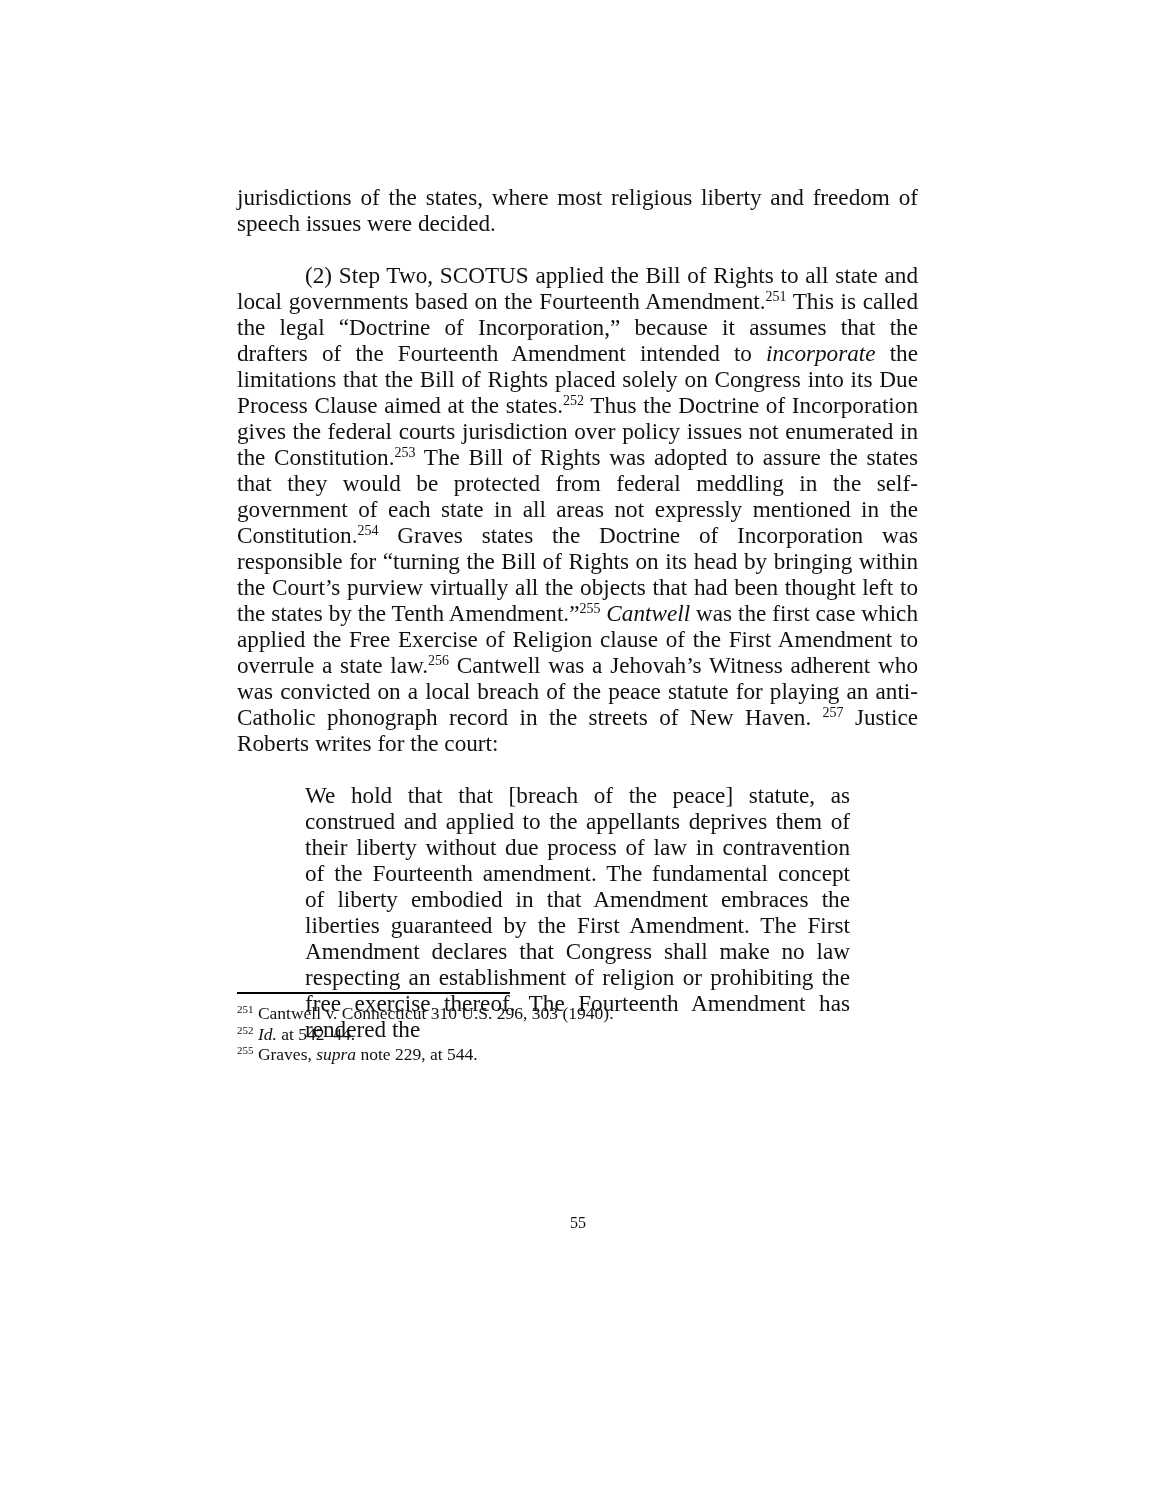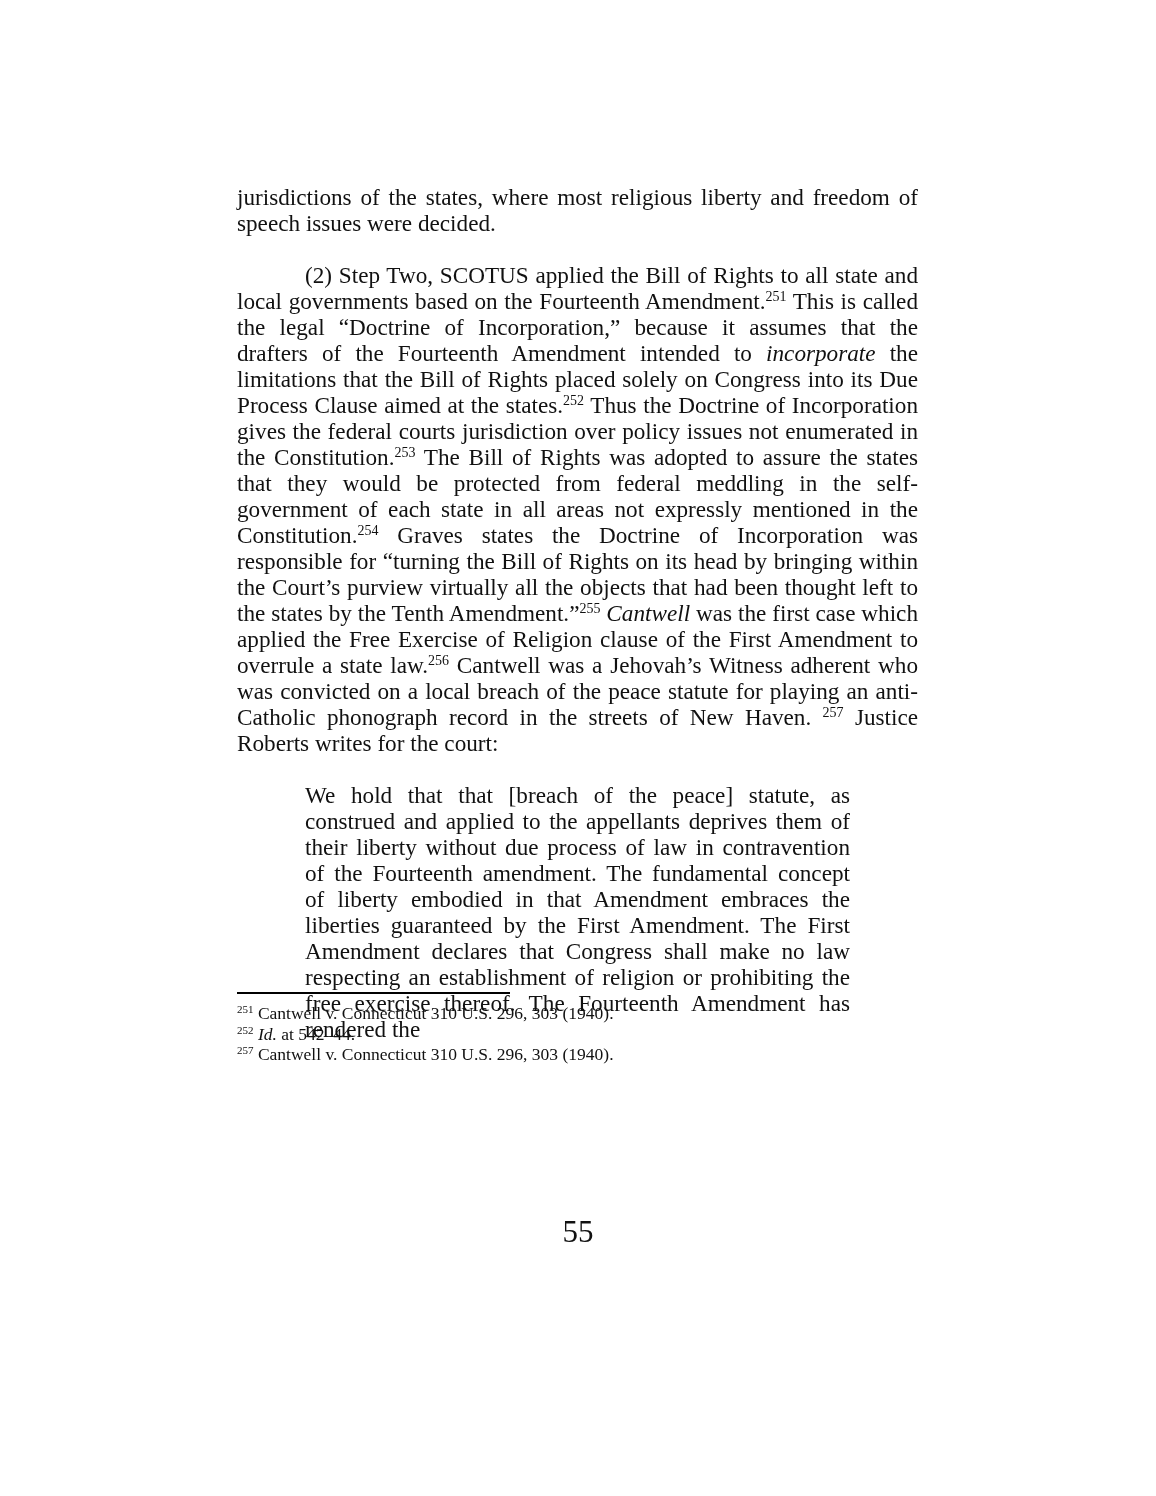--- a/index.html
+++ b/index.html
@@ -8,35 +8,35 @@
     .page { position: absolute; left: 237px; top: 136px; width: 681px; margin-top: 48px; }
     p { margin: 0; font-size: 23.2px; line-height: 26px; text-align: justify; }
     .p1 { text-align: justify; }
     .p2 { margin-top: 26px; text-indent: 68px; }
     sup { font-size: 14px; line-height: 0; vertical-align: 8px; }
     .quote { margin: 26px 68px 0 68px; }
     .fn-rule { position: absolute; left: 237px; top: 992px; width: 273px; height: 2px; background: #000; }
     .footnotes { position: absolute; left: 237px; top: 1003px; width: 681px; }
     .fn { font-size: 17.5px; line-height: 20.5px; margin: 0; text-align: left; }
     .fn sup { font-size: 11px; vertical-align: 6px; }
-    .pagenum { position: absolute; left: 0; width: 1156px; top: 1214px; text-align: center; font-size: 31px; }
+    .pagenum { position: absolute; left: 0; width: 1156px; top: 1214px; text-align: center; font-size: 16px; }
     em, i { font-style: italic; }
   </style>
 </head>
 <body>
 
 <div class="page">
   <p class="p1">jurisdictions of the states, where most religious liberty and freedom of speech issues were decided.</p>
 
   <p class="p2"><span>(2) Step Two, SCOTUS applied the Bill of Rights to all state and local governments based on the Fourteenth Amendment.</span><sup>251</sup><span> This is called the legal “Doctrine of Incorporation,” because it assumes that the drafters of the Fourteenth Amendment intended to </span><em>incorporate</em><span> the limitations that the Bill of Rights placed solely on Congress into its Due Process Clause aimed at the states.</span><sup>252</sup><span> Thus the Doctrine of Incorporation gives the federal courts jurisdiction over policy issues not enumerated in the Constitution.</span><sup>253</sup><span> The Bill of Rights was adopted to assure the states that they would be protected from federal meddling in the self-government of each state in all areas not expressly mentioned in the Constitution.</span><sup>254</sup><span> Graves states the Doctrine of Incorporation was responsible for “turning the Bill of Rights on its head by bringing within the Court’s purview virtually all the objects that had been thought left to the states by the Tenth Amendment.”</span><sup>255</sup> <em>Cantwell</em><span> was the first case which applied the Free Exercise of Religion clause of the First Amendment to overrule a state law.</span><sup>256</sup><span> Cantwell was a Jehovah’s Witness adherent who was convicted on a local breach of the peace statute for playing an anti-Catholic phonograph record in the streets of New Haven. </span><sup>257</sup><span> Justice Roberts writes for the court:</span></p>
 
   <p class="quote">We hold that that [breach of the peace] statute, as construed and applied to the appellants deprives them of their liberty without due process of law in contravention of the Fourteenth amendment. The fundamental concept of liberty embodied in that Amendment embraces the liberties guaranteed by the First Amendment. The First Amendment declares that Congress shall make no law respecting an establishment of religion or prohibiting the free exercise thereof. The Fourteenth Amendment has rendered the</p>
 </div>
 
 <div class="fn-rule"></div>
 
 <div class="footnotes">
   <p class="fn"><sup>251</sup> <span>Cantwell v. Connecticut 310 U.S. 296, 303 (1940).</span></p>
   <p class="fn"><sup>252</sup> <em>Id.</em><span> at 542–44.</span></p>
-  <p class="fn"><sup>257</sup> <span>Cantwell v. Connecticut 310 U.S. 296, 303 (1940).</span></p>
+  <p class="fn"><sup>255</sup> <span>Graves, </span><em>supra</em><span> note 229, at 544.</span></p>
 </div>
 
 <div class="pagenum">55</div>
 
 </body></html>

